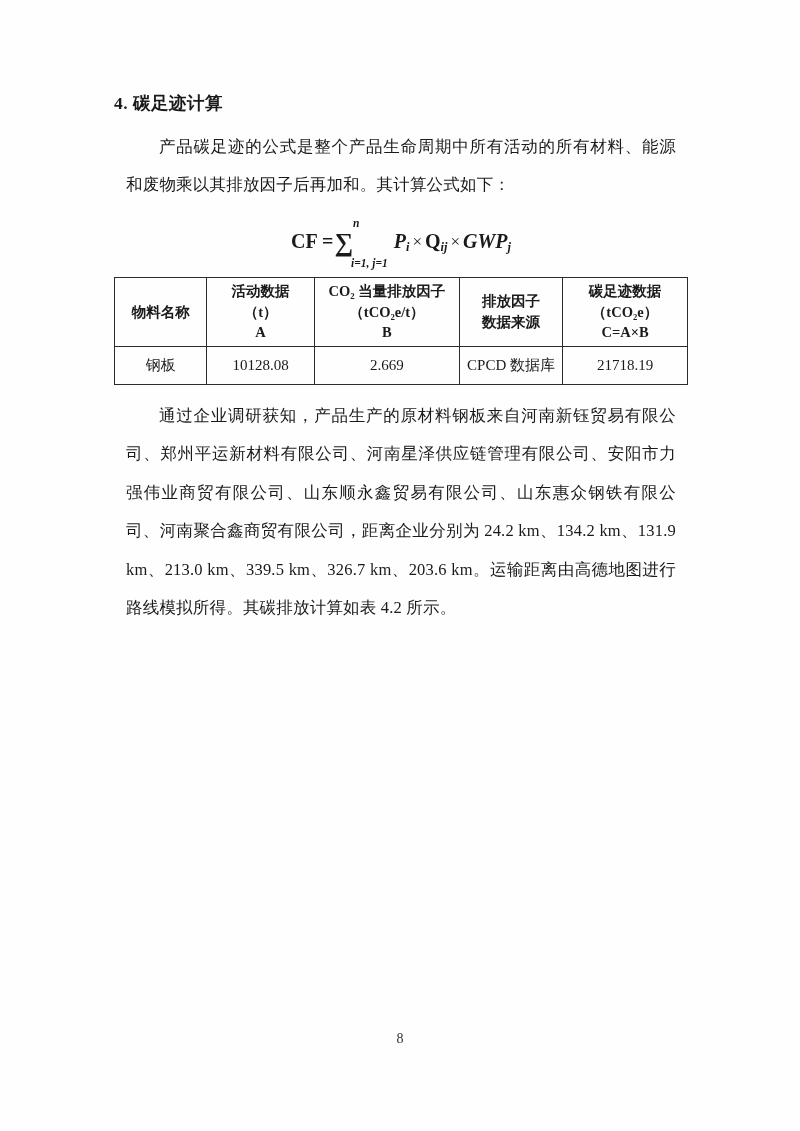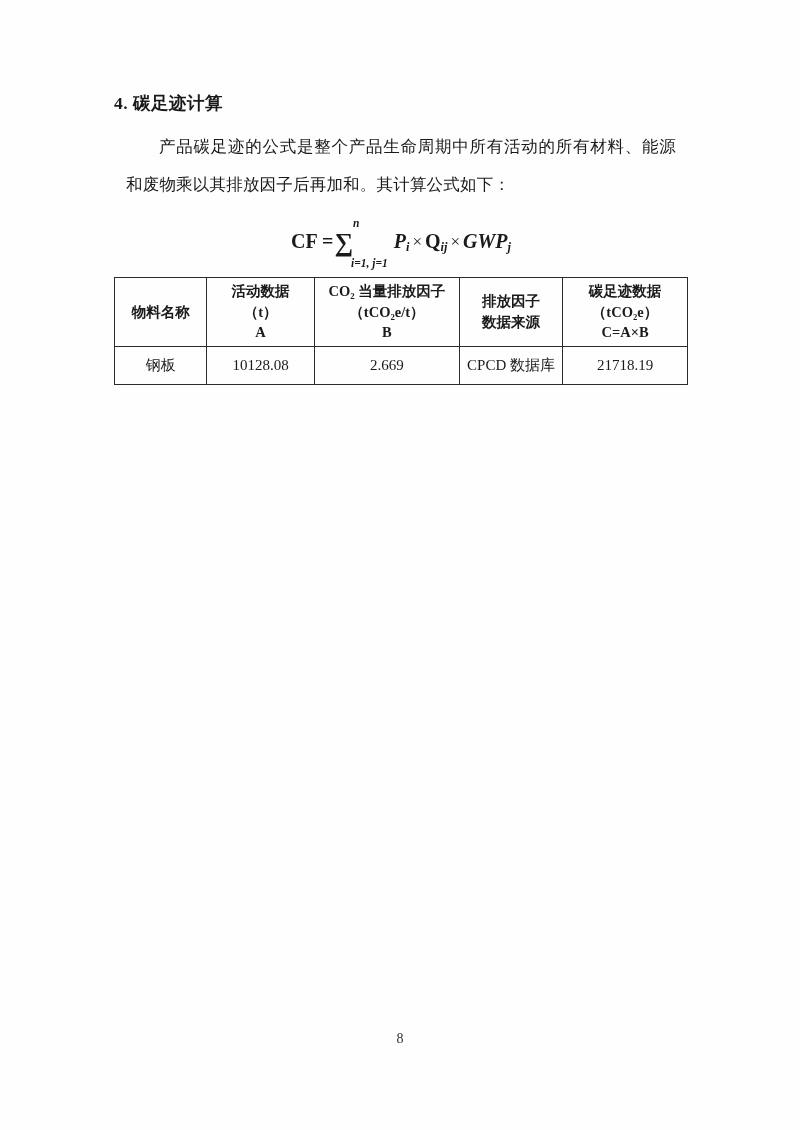--- a/index.html
+++ b/index.html
@@ -200,17 +200,18 @@
         <tr>
           <td>钢板</td>
           <td>10128.08</td>
           <td>2.669</td>
           <td>CPCD 数据库</td>
           <td>21718.19</td>
         </tr>
       </tbody>
     </table>
 
+    <p class="body-text after-table">通过企业调研获知，产品生产的原材料钢板来自河南新钰贸易有限公司、郑州平运新材料有限公司、河南星泽供应链管理有限公司、安阳市力强伟业商贸有限公司、山东顺永鑫贸易有限公司、山东惠众钢铁有限公司、河南聚合鑫商贸有限公司，距离企业分别为 24.2 km、134.2 km、131.9 km、213.0 km、339.5 km、326.7 km、203.6 km。运输距离由高德地图进行路线模拟所得。其碳排放计算如表 4.2 所示。</p>
 
   </div>
 
   <div class="page-number">8</div>
 </div>
 
 </body></html>

